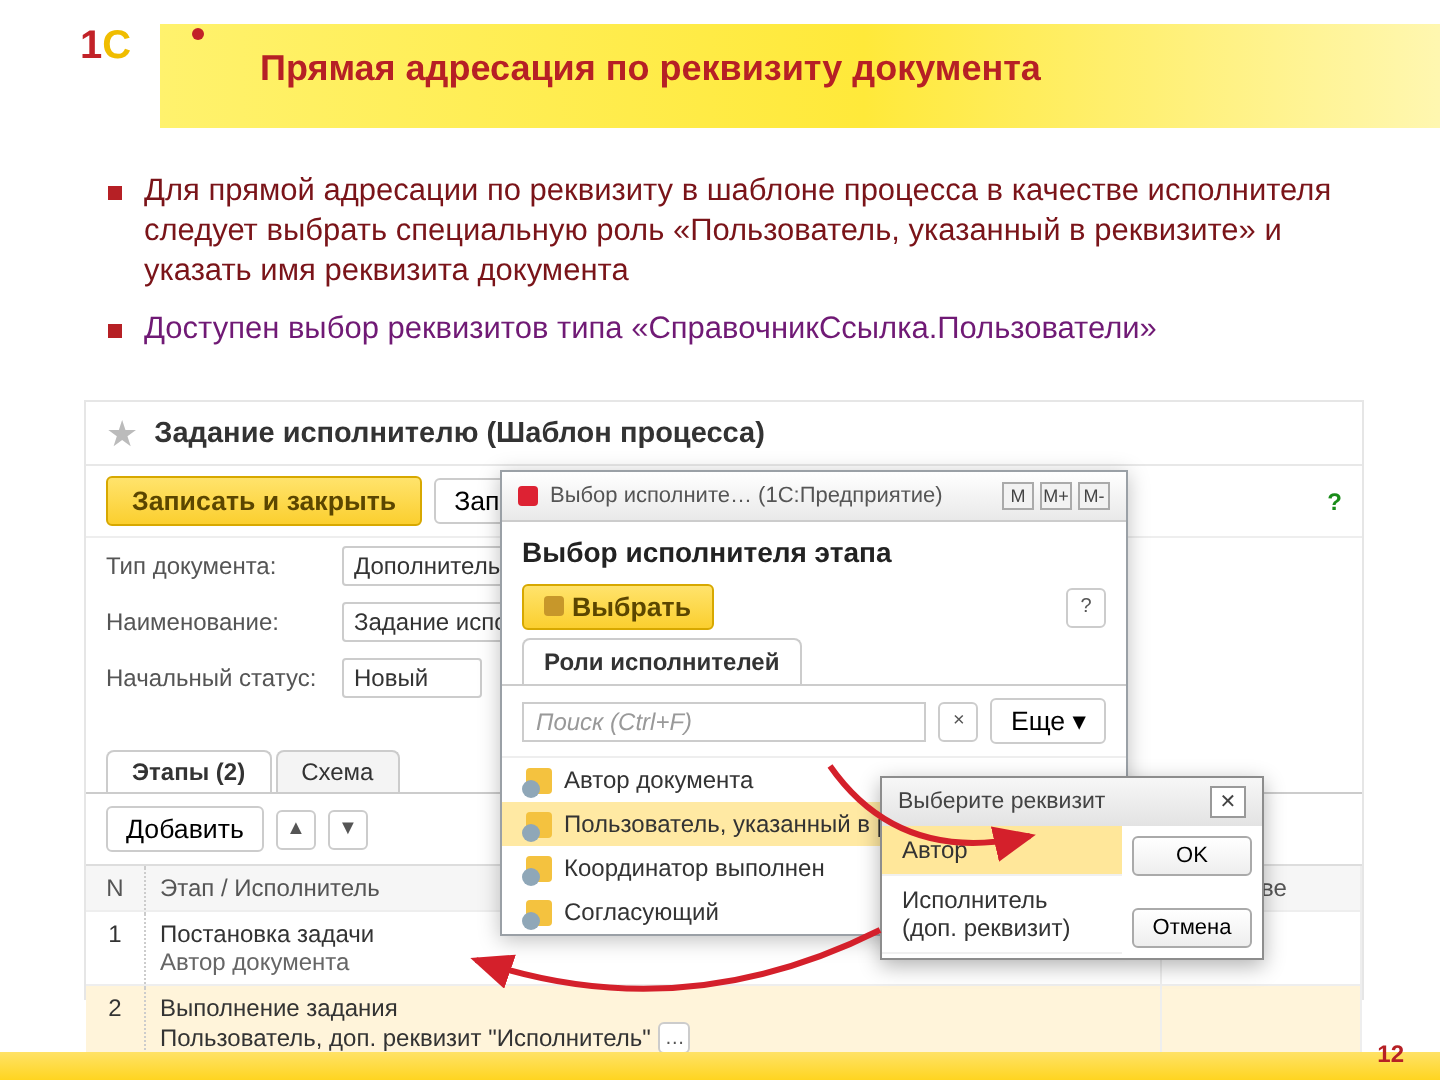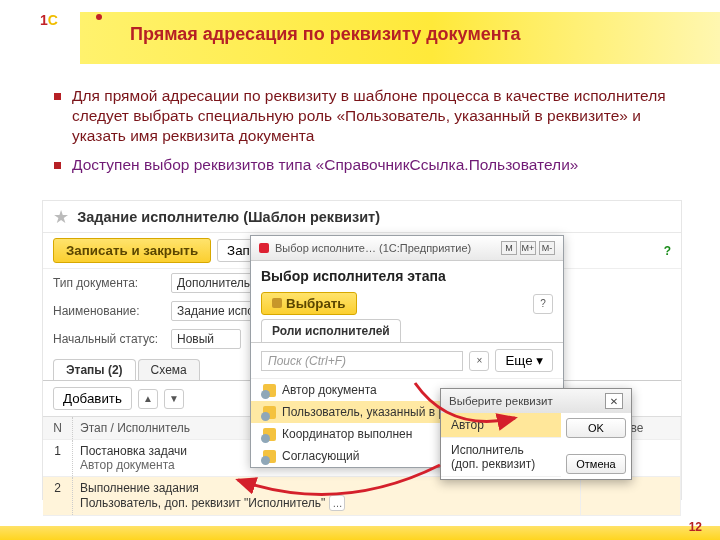--- a/index.html
+++ b/index.html
@@ -1,20 +1,20 @@
 <!DOCTYPE html>
 <html><head>
 <meta charset="utf-8">
 <style>
   * { box-sizing: border-box; }
   body { margin:0; font-family: Arial, "Segoe UI", sans-serif; font-size:12px; color:#333; background:#fff; width:720px; height:540px; position:relative; overflow:hidden; }
   .slide { position:relative; width:720px; height:540px; }
   .title-band { position:absolute; top:12px; right:0; height:52px; width:640px;
     background:linear-gradient(90deg,#fff26d 0%,#ffe93a 55%,#fff7b0 100%); }
-  .logo { position:absolute; top:12px; left:40px; font-weight:bold; font-size:14px; color:#c22228; }
+  .logo { position:absolute; top:12px; left:40px; font-weight:bold; font-size:20px; color:#c22228; }
   .logo .y { color:#f0bd00; }
   .logo-dot { position:absolute; top:14px; left:96px; width:6px; height:6px; border-radius:50%; background:#c22228;}
   .slide-title { position:absolute; top:24px; left:130px; font-size:18px; font-weight:bold; color:#b62025;}
   .bullets { position:absolute; top:86px; left:54px; width:620px; font-size:15.5px; line-height:1.28; }
   .bullets .b { position:relative; padding-left:18px; margin-bottom:10px; }
   .bullets .b::before { content:""; position:absolute; left:0; top:7px; width:7px; height:7px; background:#b62025; }
   .bullets .b1 { color:#7a1419; }
   .bullets .b2 { color:#701a75; }
   
   .canvas { position:absolute; top:200px; left:42px; width:640px; height:300px; background:#fefefe; border:1px solid #e6e6e6; }
@@ -24,21 +24,21 @@
   .f1-title { font-size:14.5px; font-weight:bold; color:#333; }
   .toolbar1 { display:flex; align-items:center; gap:6px; padding:5px 10px; border-bottom:1px solid #eee; font-size:12px; }
   .btn-yellow { background:linear-gradient(#ffe36c,#fbcf2f); border:1px solid #d7a800; border-radius:3px; padding:4px 12px; font-weight:bold; color:#5b4600; cursor:pointer; }
   .btn-white { background:#fff; border:1px solid #ccc; border-radius:3px; padding:3px 9px; cursor:pointer; }
   .minibtn { width:20px; height:20px; border:1px solid #ccc; border-radius:3px; display:inline-flex; align-items:center; justify-content:center; font-size:10px; color:#555; background:#fff; cursor:pointer;}
   .row { display:flex; align-items:center; gap:10px; padding:4px 10px; }
   .lbl { width:108px; color:#555; }
   .inp { border:1px solid #ccc; border-radius:2px; padding:2px 5px; height:20px; background:#fff; }
   .inp.wide { width:130px; }
   .tabs1 { display:flex; gap:2px; padding:6px 10px 0 10px; border-bottom:1px solid #ccc; }
-  .tab1 { border:1px solid #ccc; border-bottom:none; border-radius:4px 4px 0 0; padding:3px 12px; background:#f4f4f4; cursor:pointer; }
+  .tab1 { border:1px solid #ccc; border-bottom:none; border-radius:4px 4px 0 0; padding:3px 12px; background:#f4f4f4; cursor:pointer;margin-top:16px; }
   .tab1.active { background:#fff; font-weight:bold; }
   .subtoolbar { display:flex; align-items:center; gap:6px; padding:6px 10px; }
   .grid { border-top:1px solid #ddd; }
   .ghdr, .grow { display:flex; border-bottom:1px solid #eee; }
   .ghdr { background:#f6f6f6; font-weight:normal; color:#555; }
   .gc { padding:4px 7px; border-right:1px solid #eee; }
   .gcN { width:30px; text-align:center; border-right:1px dotted #ccc; }
   .gcE { flex:1; }
   .gcZ { width:100px; }
   .grow2 { background:#fff4da; }
@@ -88,21 +88,21 @@
 
   <div class="bullets">
     <div class="b b1">Для прямой адресации по реквизиту в шаблоне процесса в качестве исполнителя следует выбрать специальную роль «Пользователь, указанный в реквизите» и указать имя реквизита документа</div>
     <div class="b b2">Доступен выбор реквизитов типа «СправочникСсылка.Пользователи»</div>
   </div>
 
   <div class="canvas">
     <div class="form1">
       <div class="f1-hdr">
         <span class="star">★</span>
-        <span class="f1-title">Задание исполнителю (Шаблон реквизит)</span>
+        <span class="f1-title">Задание исполнителю (Шаблон процесса)</span>
       </div>
       <div class="toolbar1">
         <button class="btn-yellow">Записать и закрыть</button>
         <button class="btn-white">Запис</button>
         <span style="margin-left:auto;color:#1a8c1a;font-weight:bold">?</span>
       </div>
       <div class="row">
         <div class="lbl">Тип документа:</div>
         <div class="inp wide">Дополнительное</div>
       </div>

